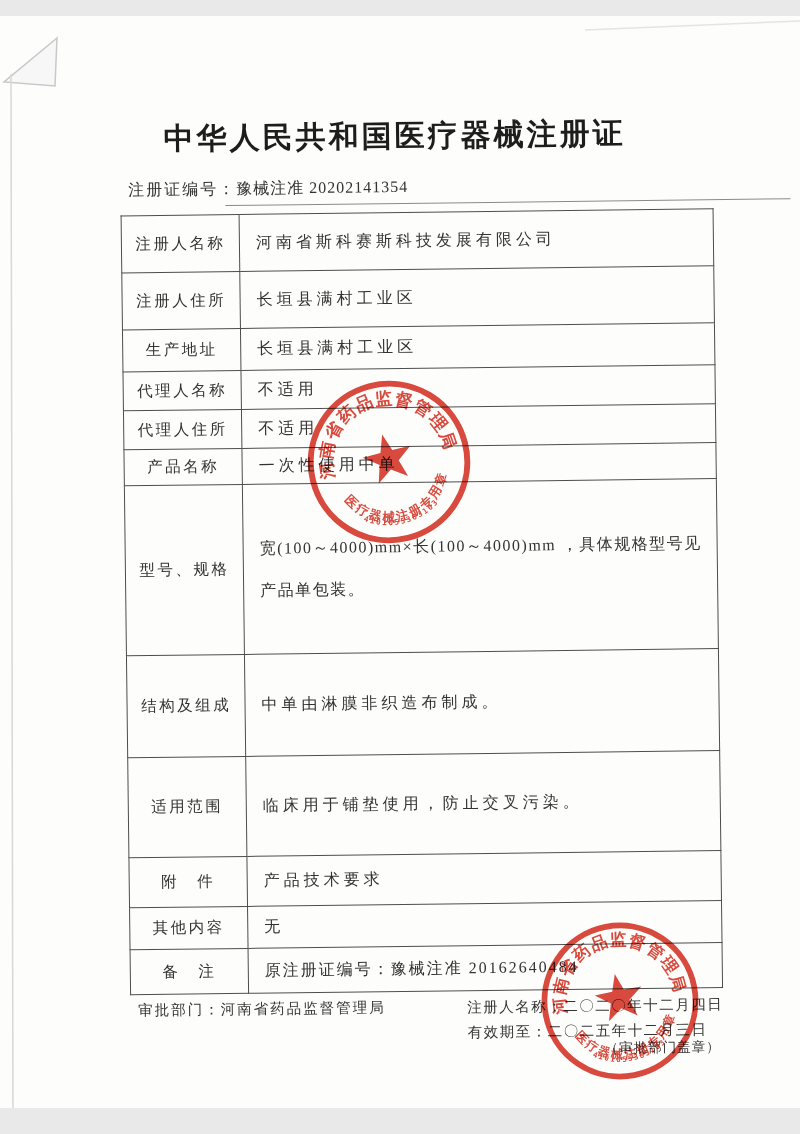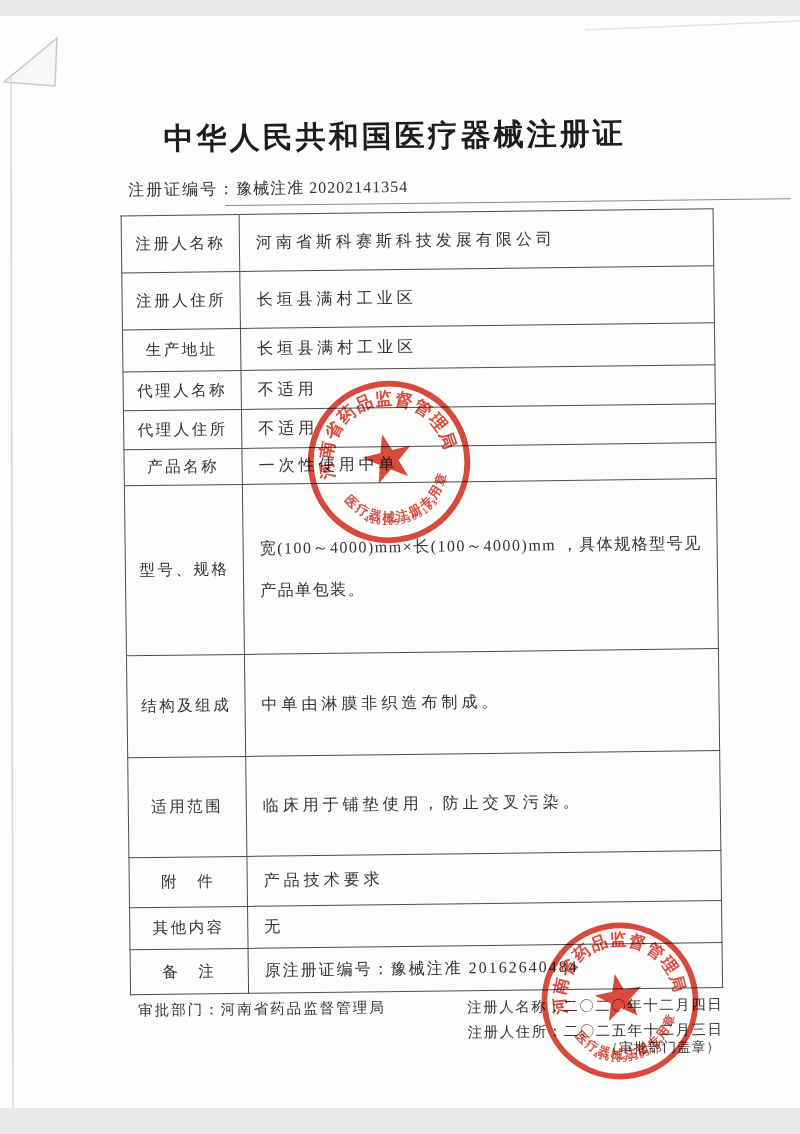--- a/index.html
+++ b/index.html
@@ -104,21 +104,21 @@
           </tr>
       </tbody>
     </table>
 
     <div class="footer-left">
       <span>审批部门：</span><span>河南省药品监督管理局</span>
     </div>
 
     <div class="footer-right">
       <div><span>注册人名称：</span><span>二〇二〇年十二月四日</span></div>
-      <div><span>注册人住所：</span><span>二〇二五年十二月三日</span></div>
+      <div><span>有效期至：</span><span>二〇二五年十二月三日</span></div>
     </div>
 
     <div class="seal-note">（审批部门盖章）</div>
   </div>
 
   <div class="stamp stamp-1">
     <svg viewBox="0 0 200 200" width="100%" height="100%">
       <circle cx="100" cy="100" r="91" fill="none" stroke-width="7" stroke="#d63a2c"></circle>
       <path id="s1top" d="M 35 110 A 66 66 0 1 1 165 110" fill="none"></path>
       <path id="s1bot" d="M 36 124 A 68 68 0 0 0 164 124" fill="none"></path>

